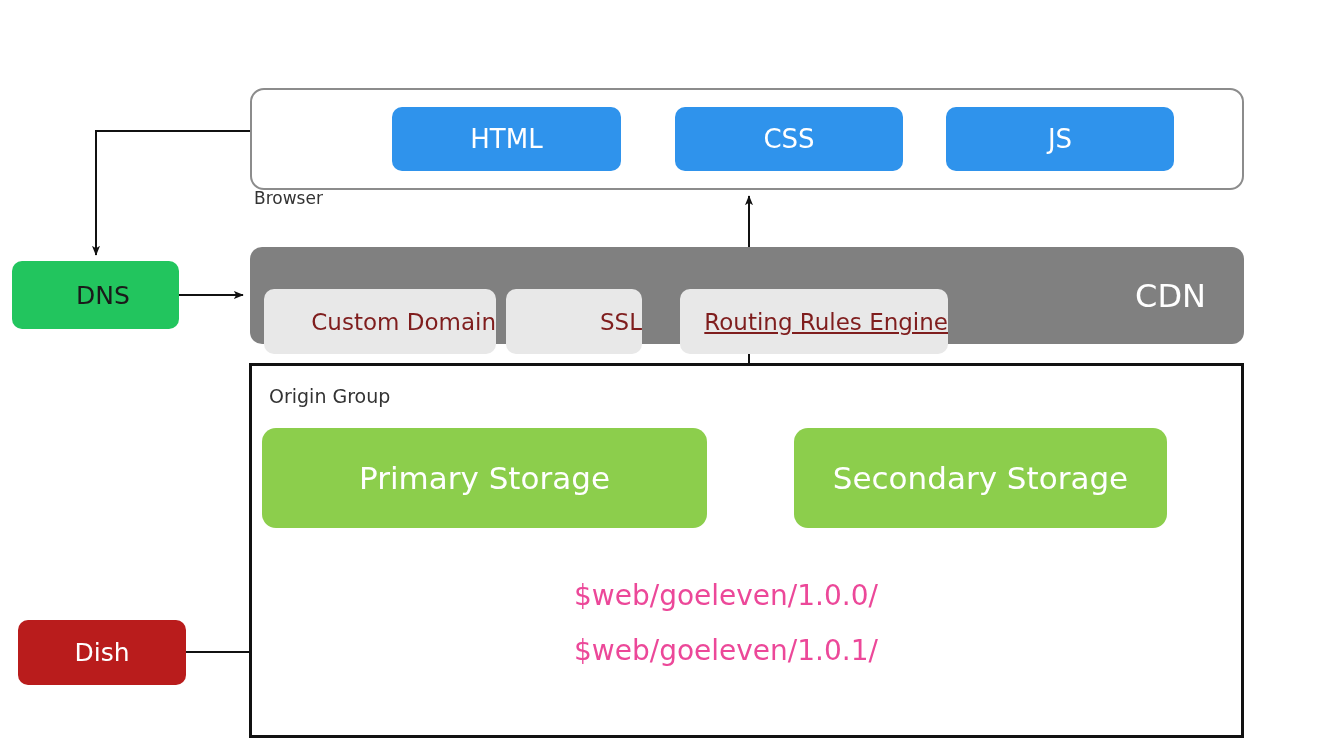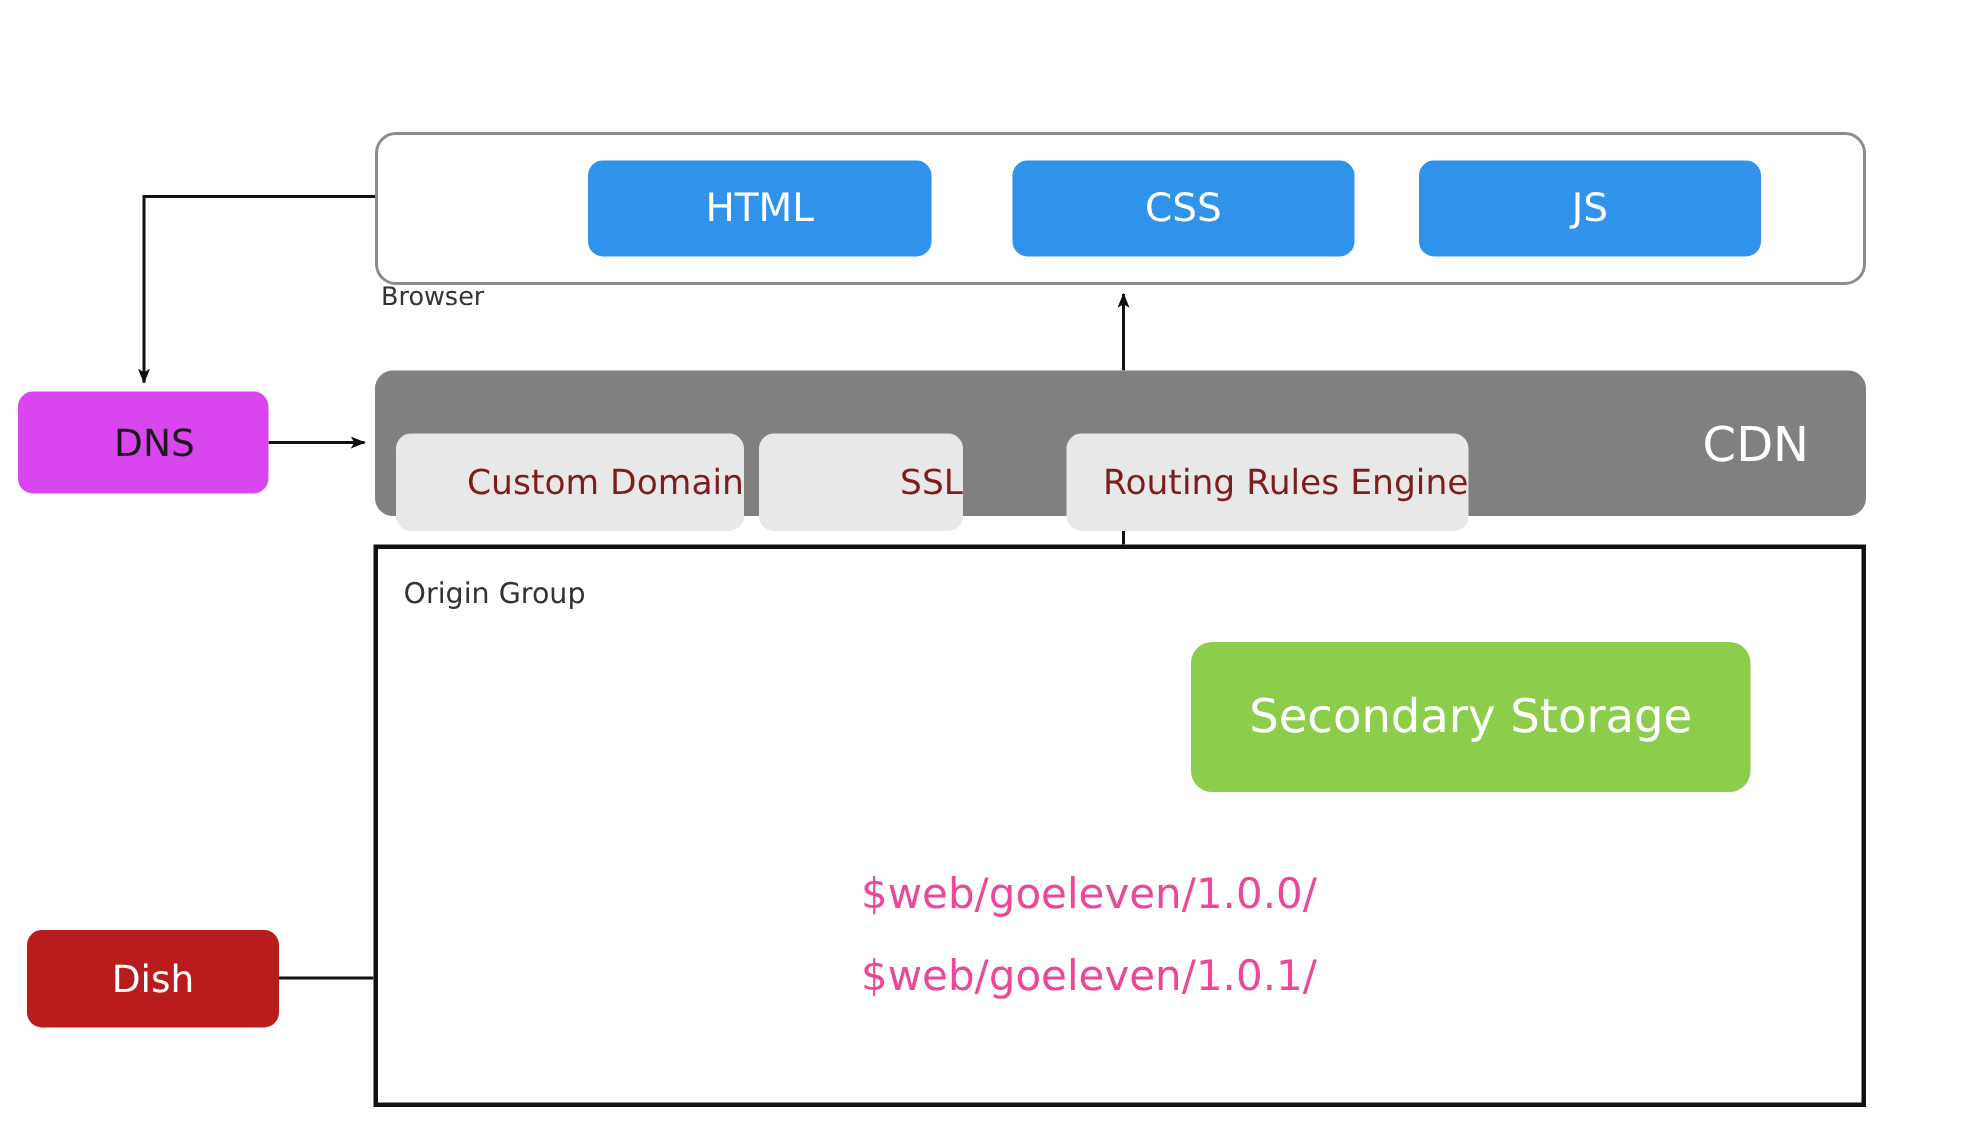--- a/index.html
+++ b/index.html
@@ -94,30 +94,30 @@
     color: #7f1d1d;
     font-size: 23px;
     display: flex;
     align-items: center;
     justify-content: flex-end;
     box-sizing: border-box;
     margin-top: 26px;
   }
   .feat-domain  { left: 264px; width: 232px; }
   .feat-ssl     { left: 506px; width: 136px; }
-  .feat-routing { left: 711px; width: 268px; }
+  .feat-routing { left: 680px; width: 268px; text-decoration: underline; }
 
   
   .dns-box {
     position: absolute;
     left: 12px;
     top: 261px;
     width: 167px;
     height: 68px;
-    background: #d946ef;
+    background: #22c55e;
     border-radius: 10px;
     color: #1a1a1a;
     font-size: 25px;
     display: flex;
     align-items: center;
     justify-content: center;
     box-sizing: border-box;
     padding-left: 15px;
   }
 
@@ -252,20 +252,23 @@
     <span>Routing Rules Engine</span>
   </div>
 
   <div class="dns-box">
     <span>DNS</span>
   </div>
 
   <div class="origin-box"></div>
   <div class="origin-label">Origin Group</div>
 
+  <div class="storage-box storage-primary">
+    <span>Primary Storage</span>
+  </div>
   <div class="storage-box storage-secondary">
     <span>Secondary Storage</span>
   </div>
 
   <div class="path-label path-0">$web/goeleven/1.0.0/</div>
   <div class="path-label path-1">$web/goeleven/1.0.1/</div>
 
   <div class="dish-box">
     <span>Dish</span>
   </div>

